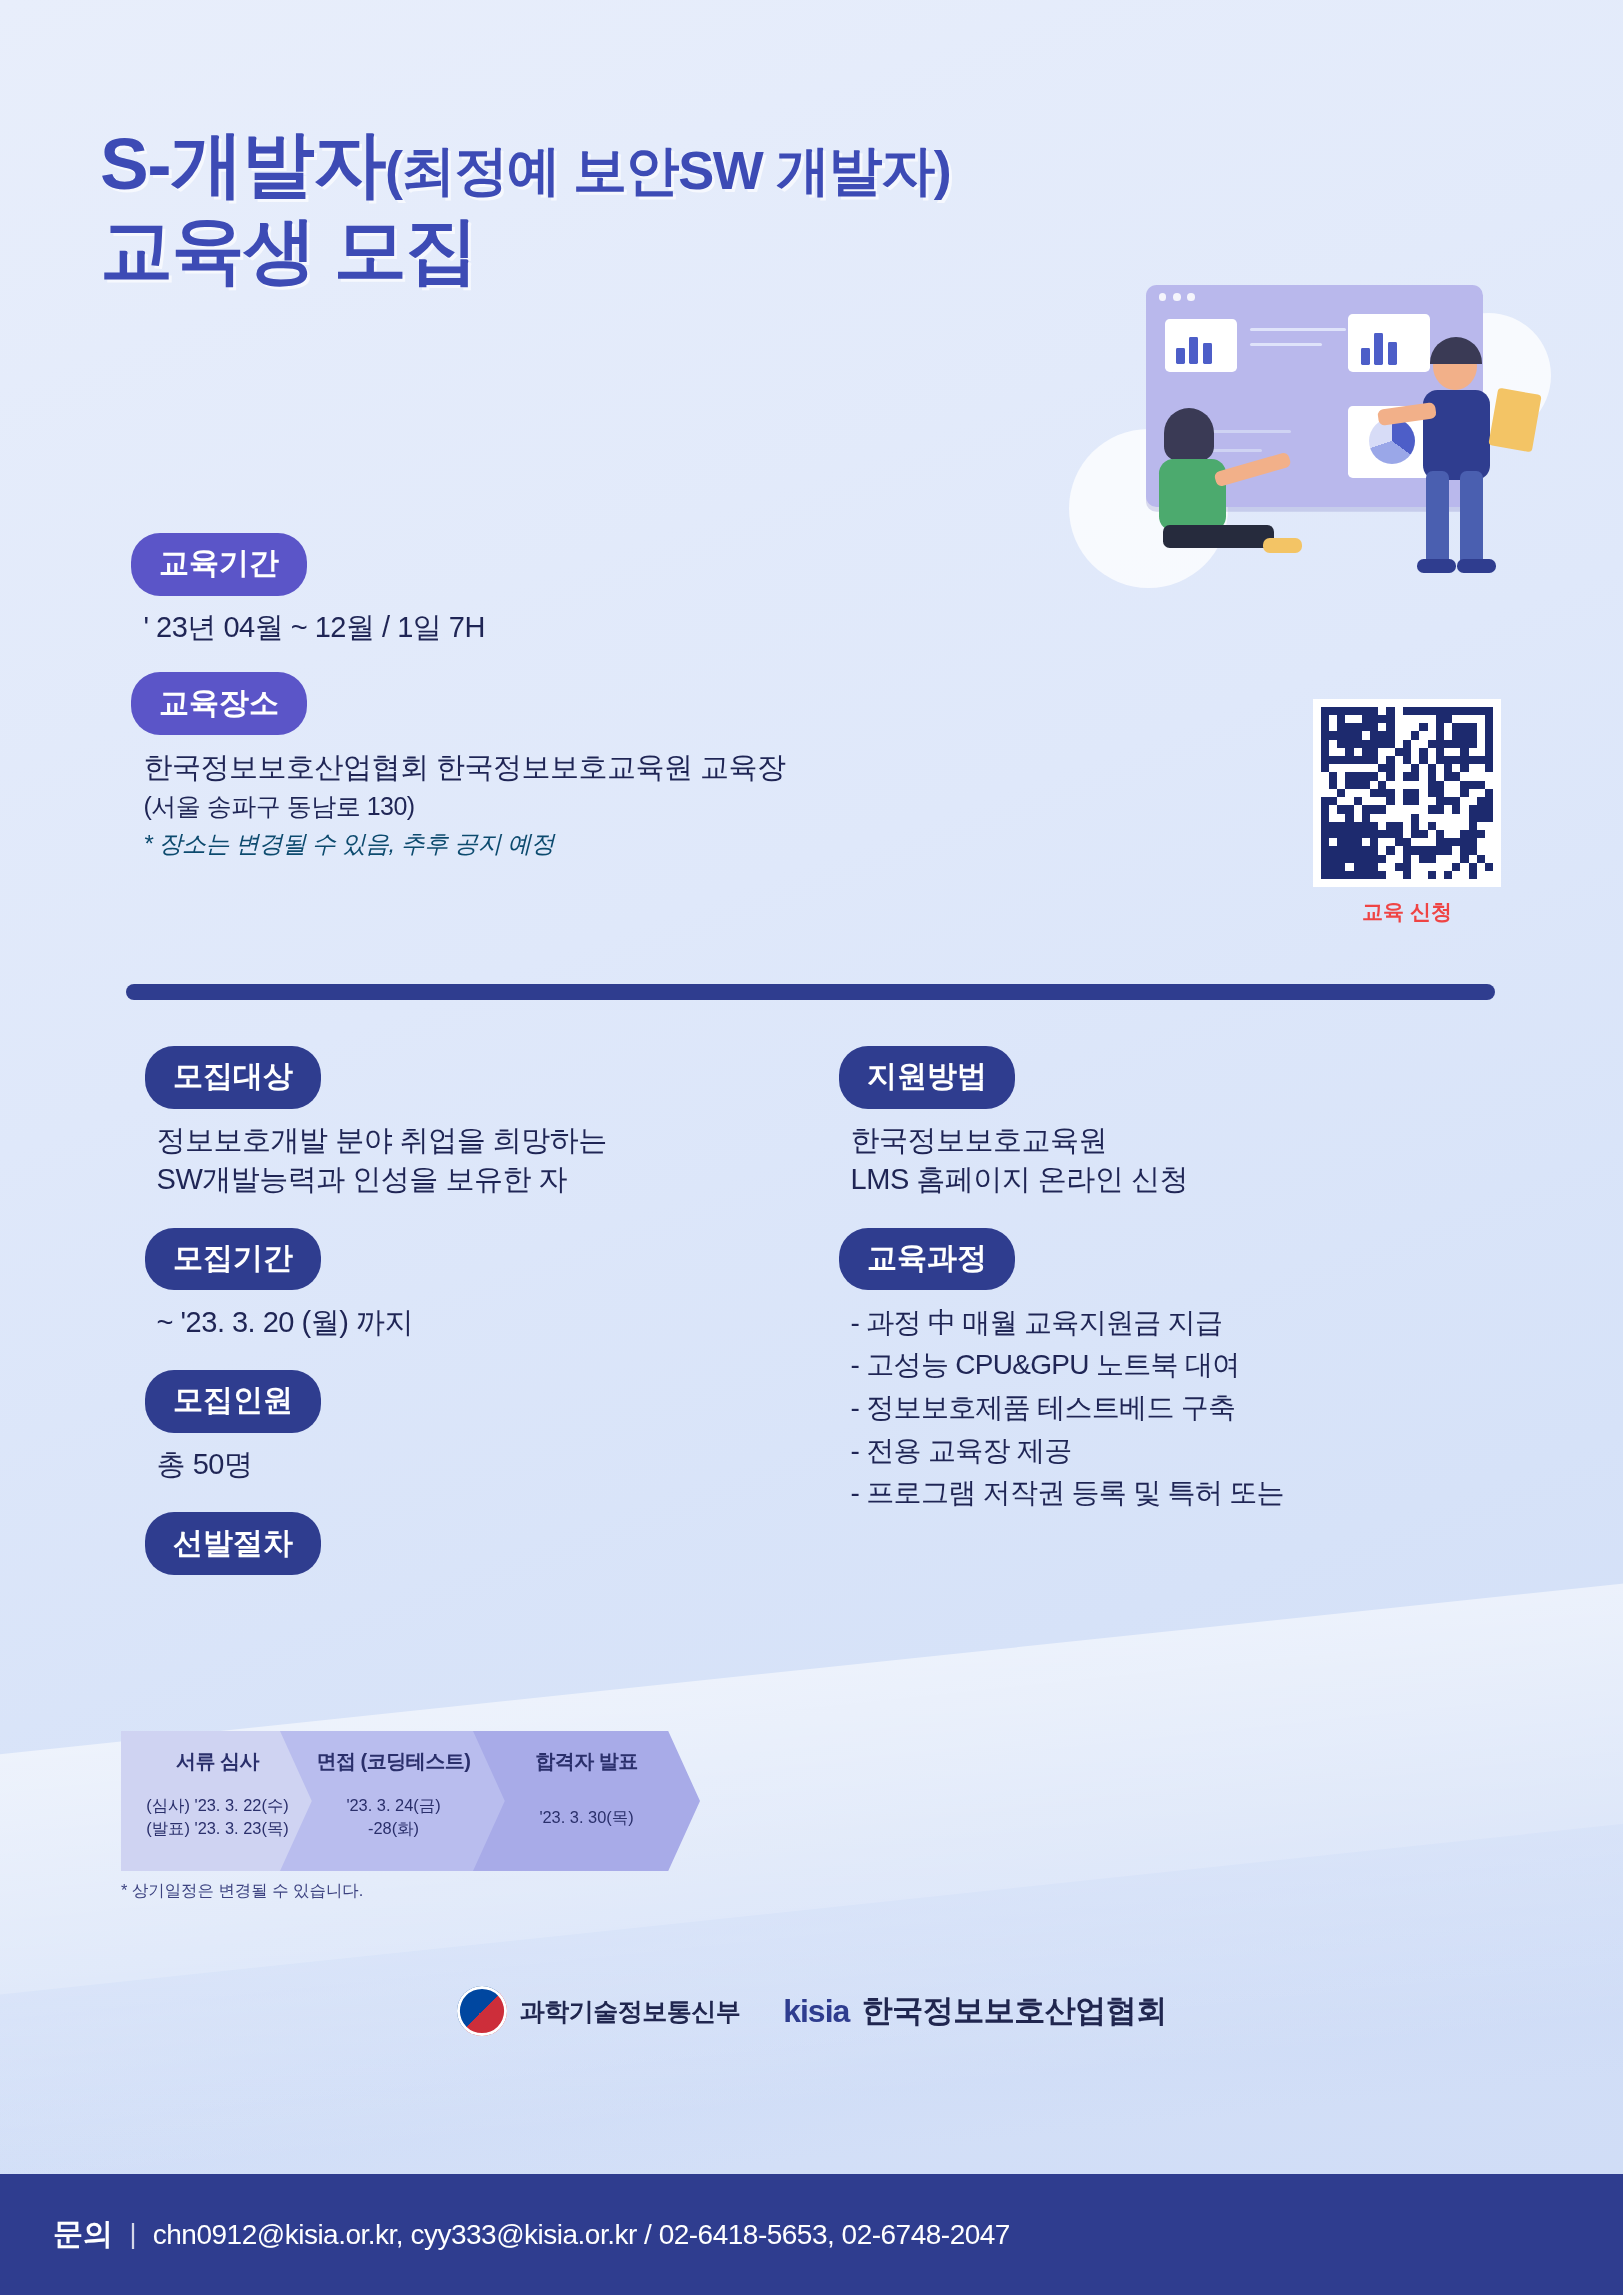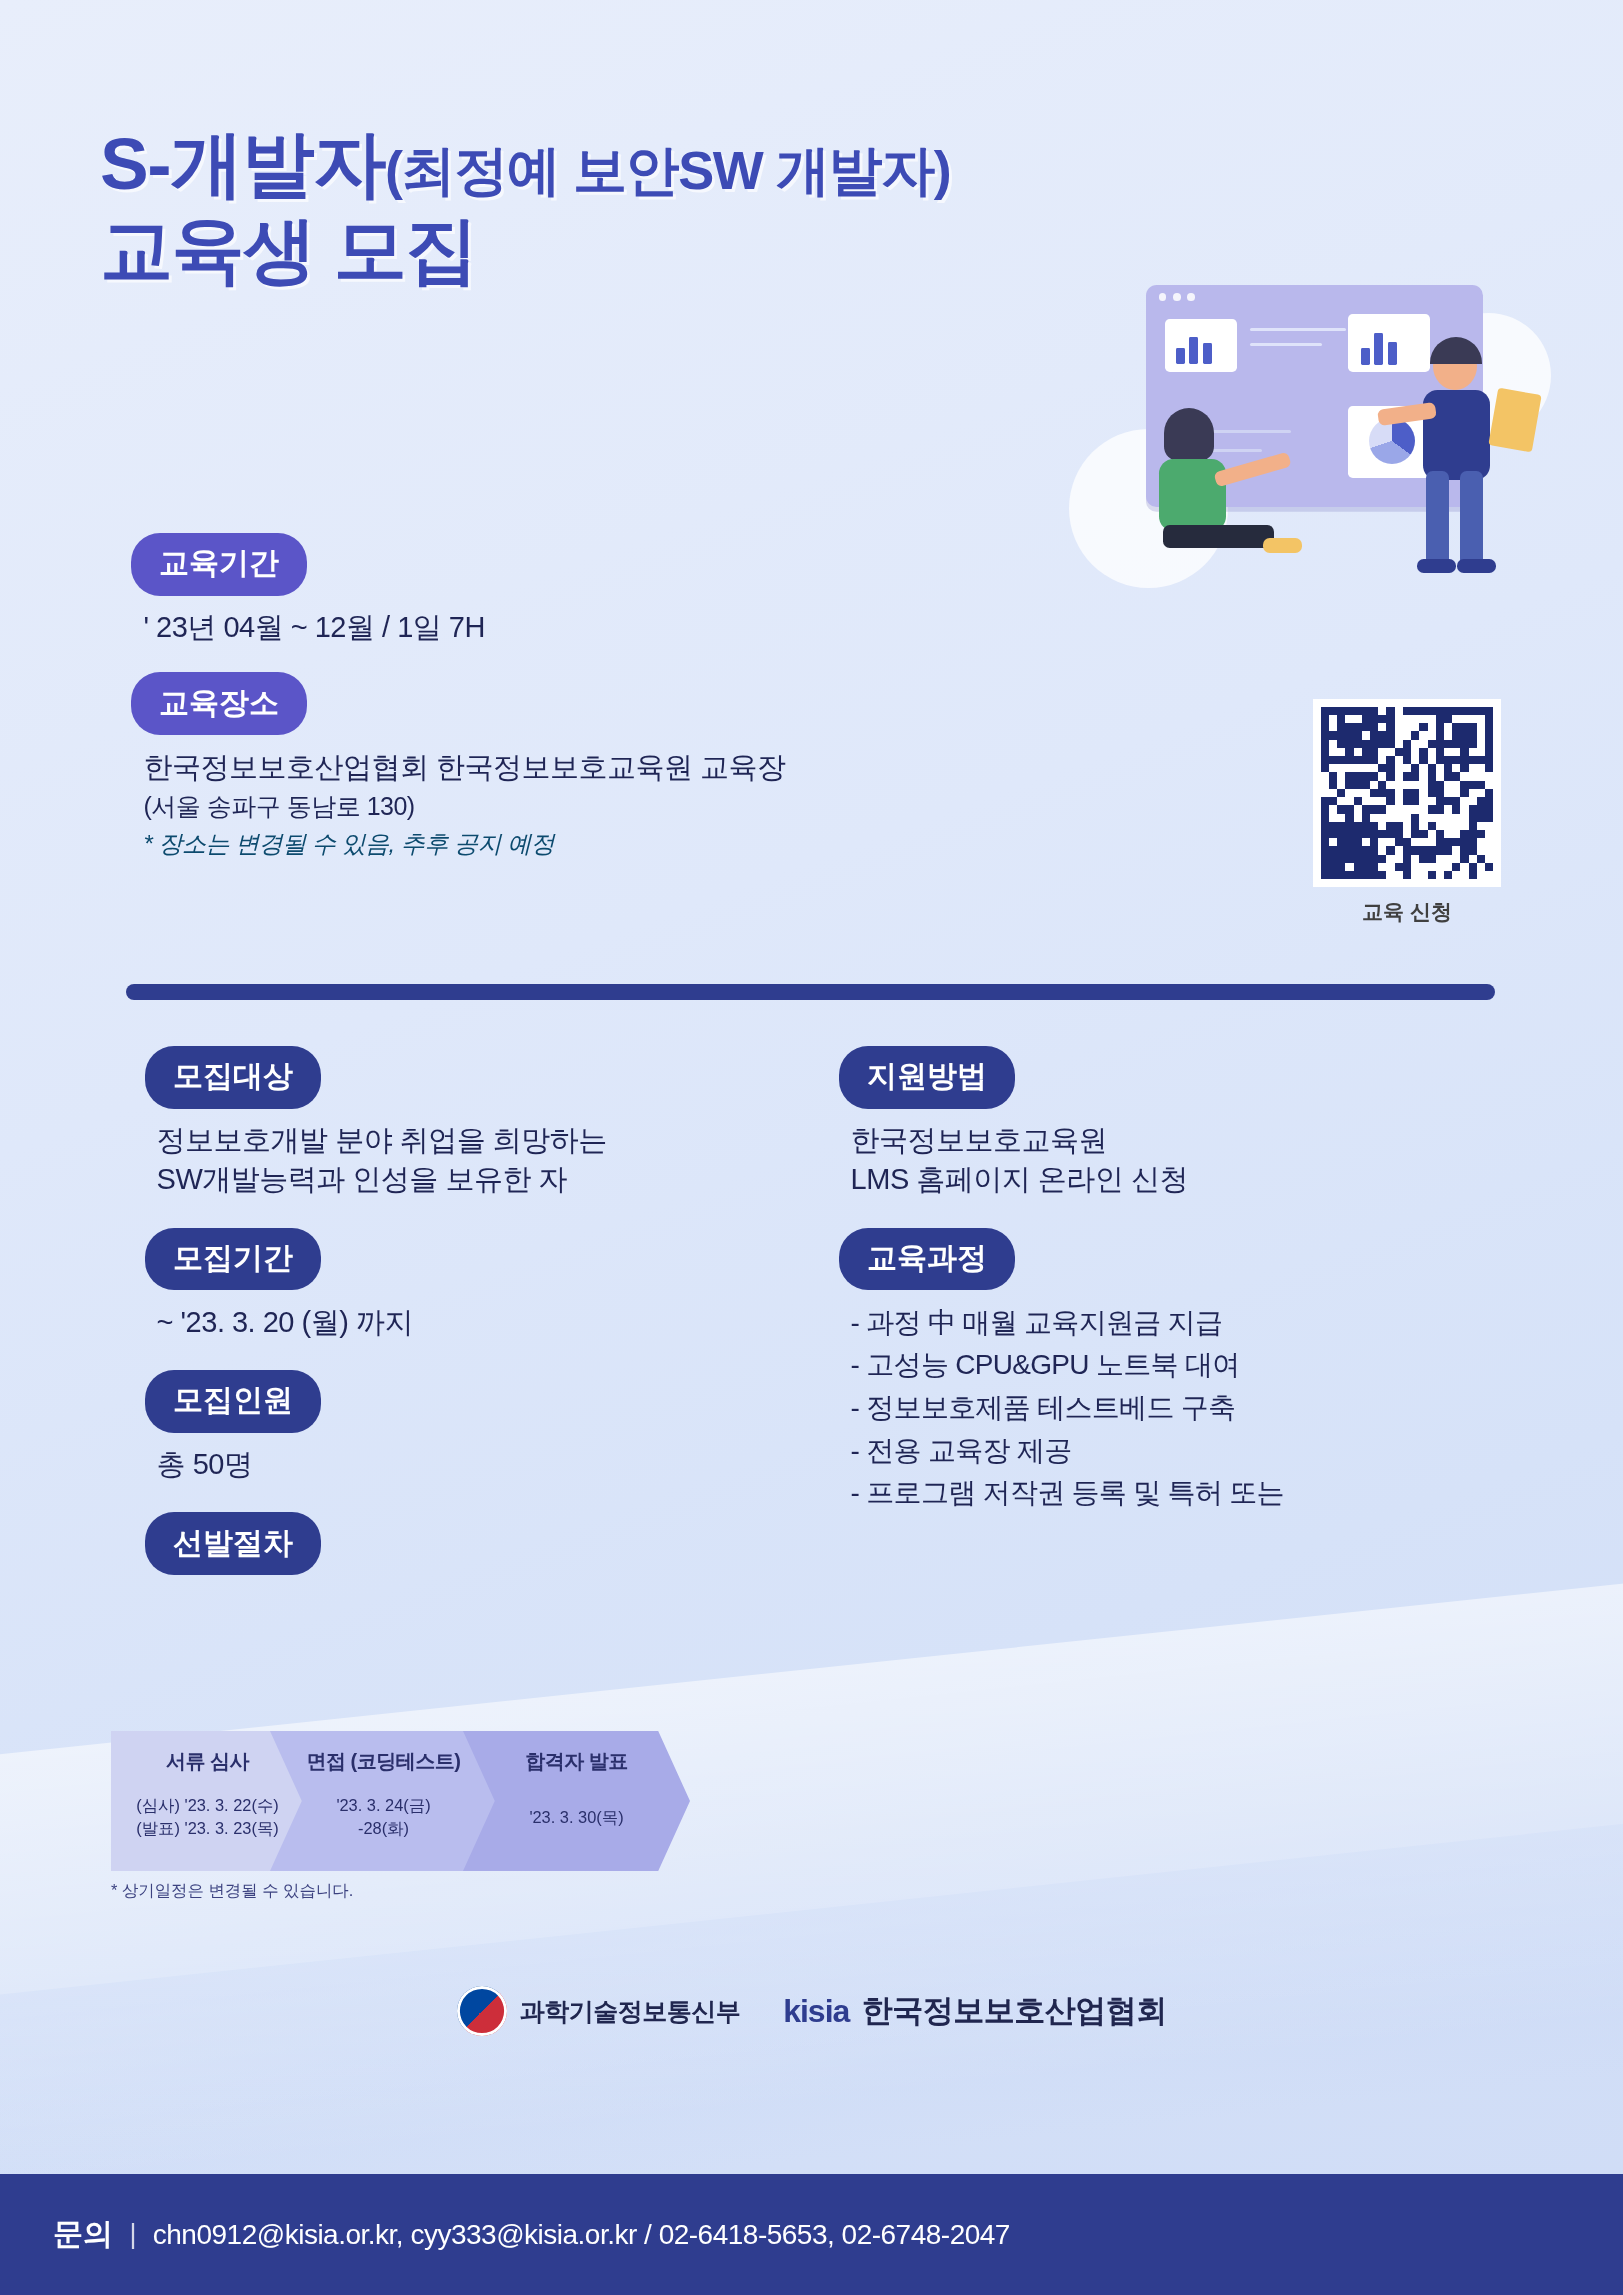--- a/index.html
+++ b/index.html
@@ -154,21 +154,21 @@
     height: 100%;
     display: grid;
     grid-template-columns: repeat(21, 1fr);
     grid-template-rows: repeat(21, 1fr);
   }
   .qr-grid i { display: block; }
   .qr-grid i.on { background: #1d2a6e; }
   .qr-label {
     margin-top: 10.6px;
     font-size: 21px;
-    color: #404040;
+    color: #ef4444;
     font-weight: bold;
   }
 
   
   .pill {
     display: inline-block;
     color: #ffffff;
     font-weight: bold;
     border-radius: 29px;
     text-align: center;
@@ -227,21 +227,21 @@
     left: 839px;
     top: 1046px;
     width: 733px;
   }
   .block { margin-bottom: 28px; }
   .block .body { margin-top: 12.5px; margin-left: 11.6px; }
 
   
   .process {
     position: absolute;
-    left: 111px;
+    left: 121px;
     top: 1731px;
     width: 733px;
     height: 159px;
   }
   .arrow {
     position: absolute;
     height: 140px;
     color: #2a2f6b;
     text-align: center;
     box-sizing: border-box;

